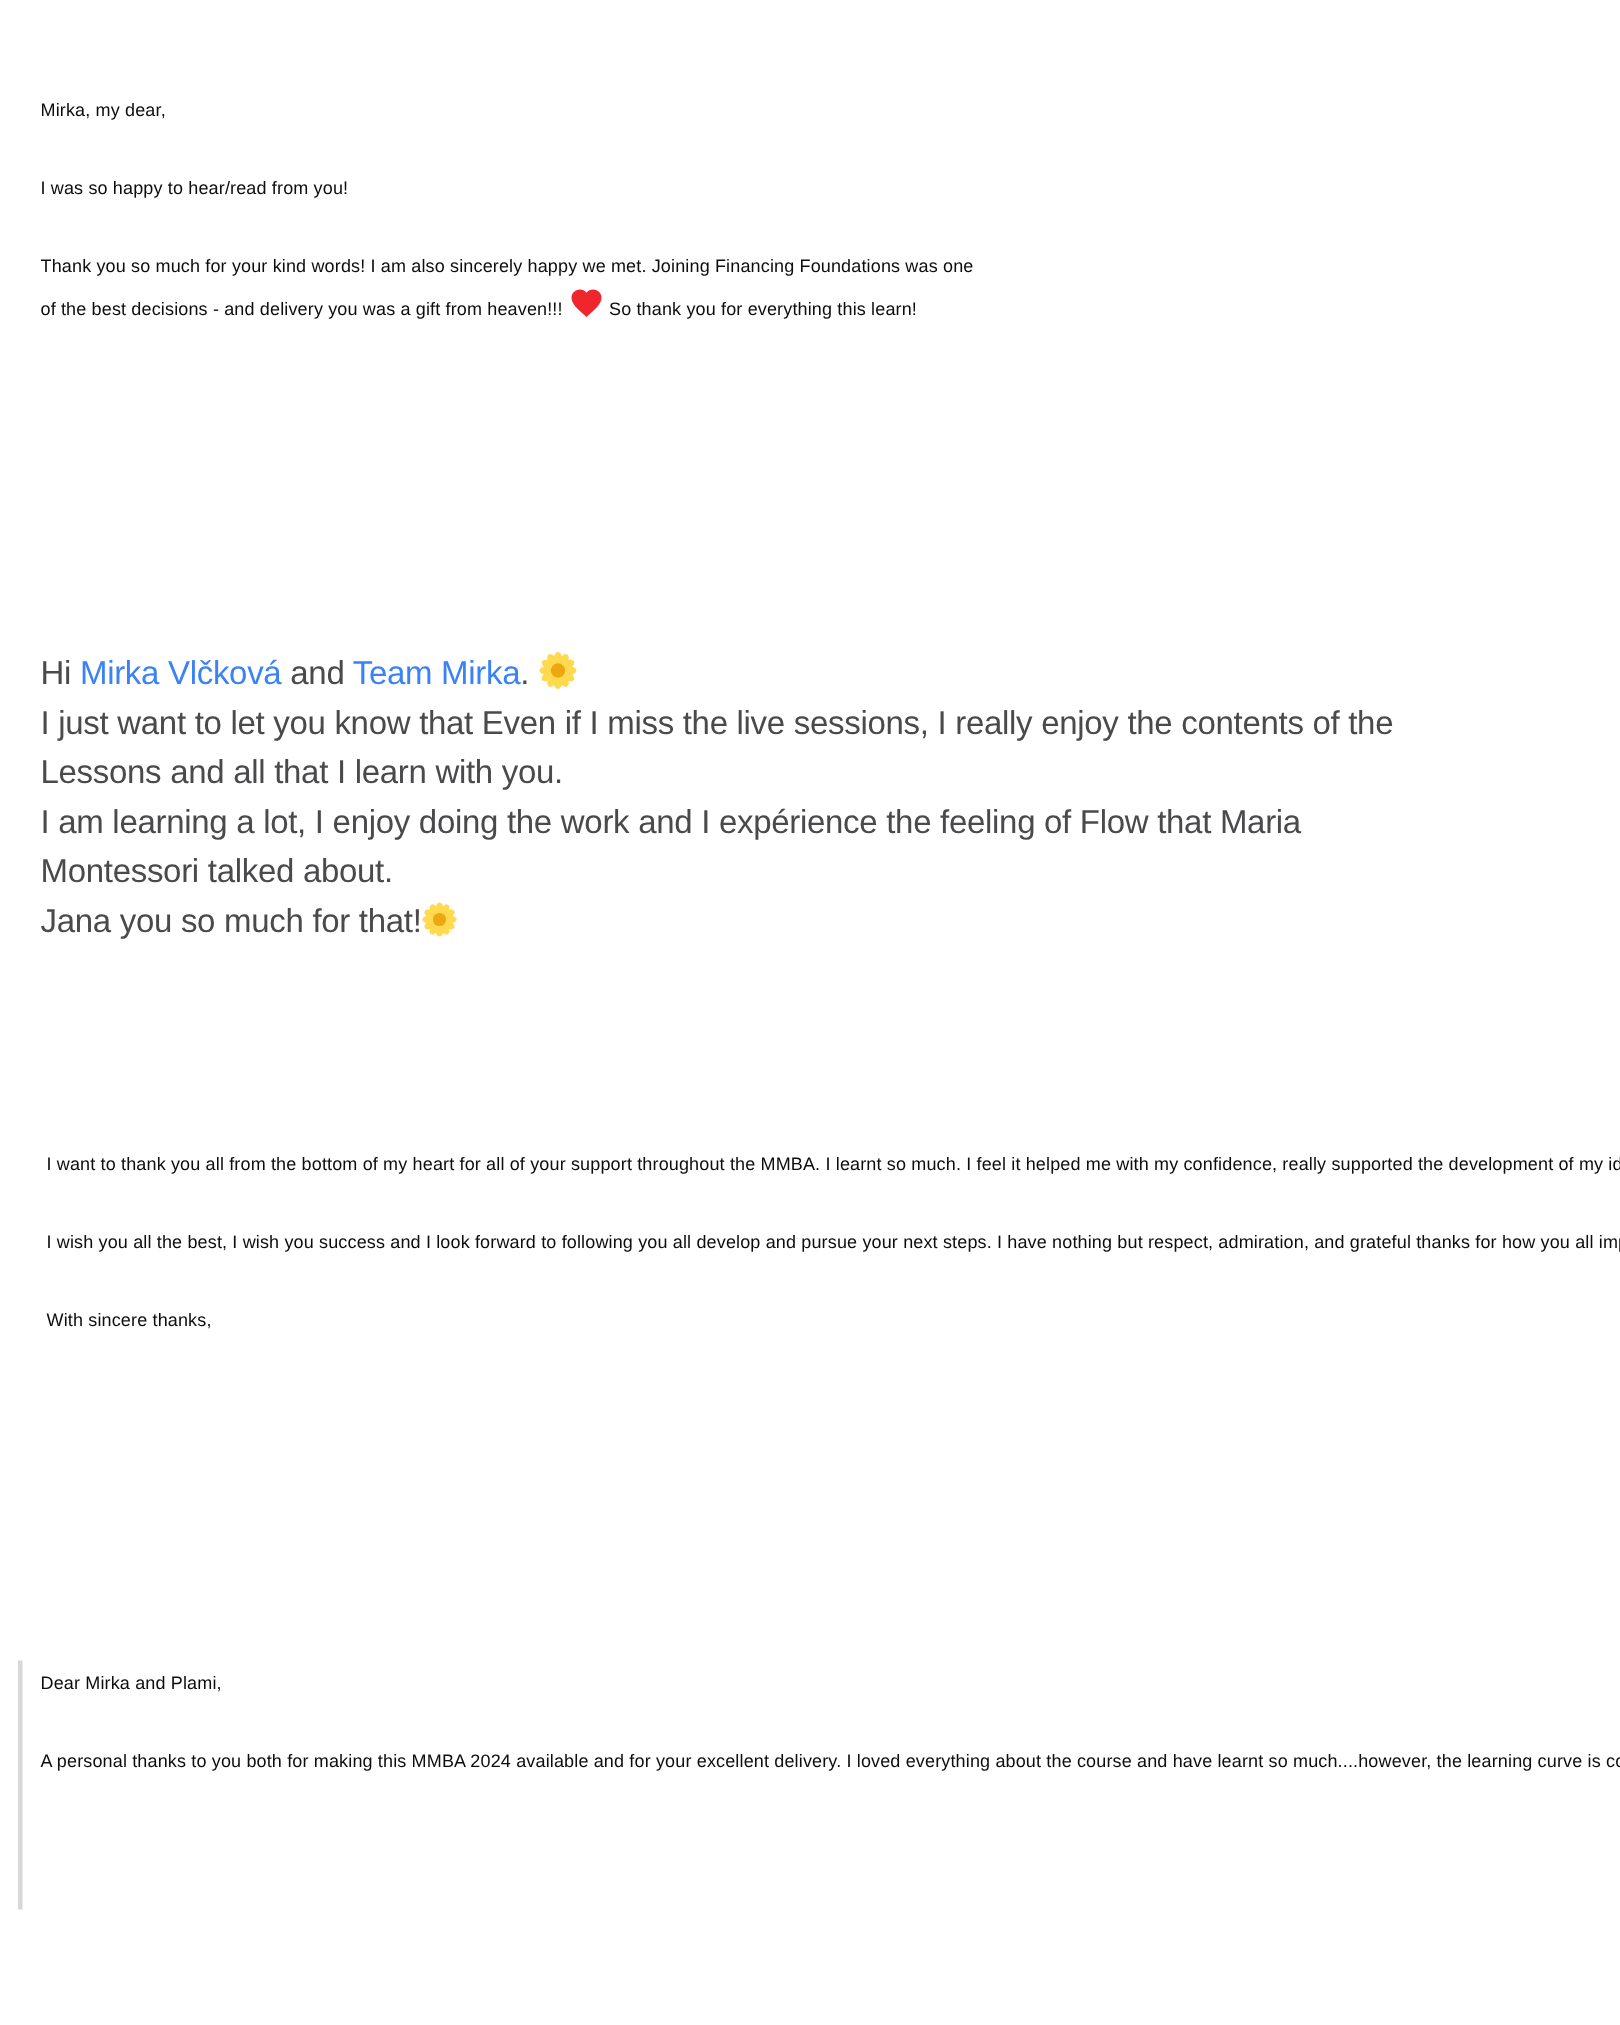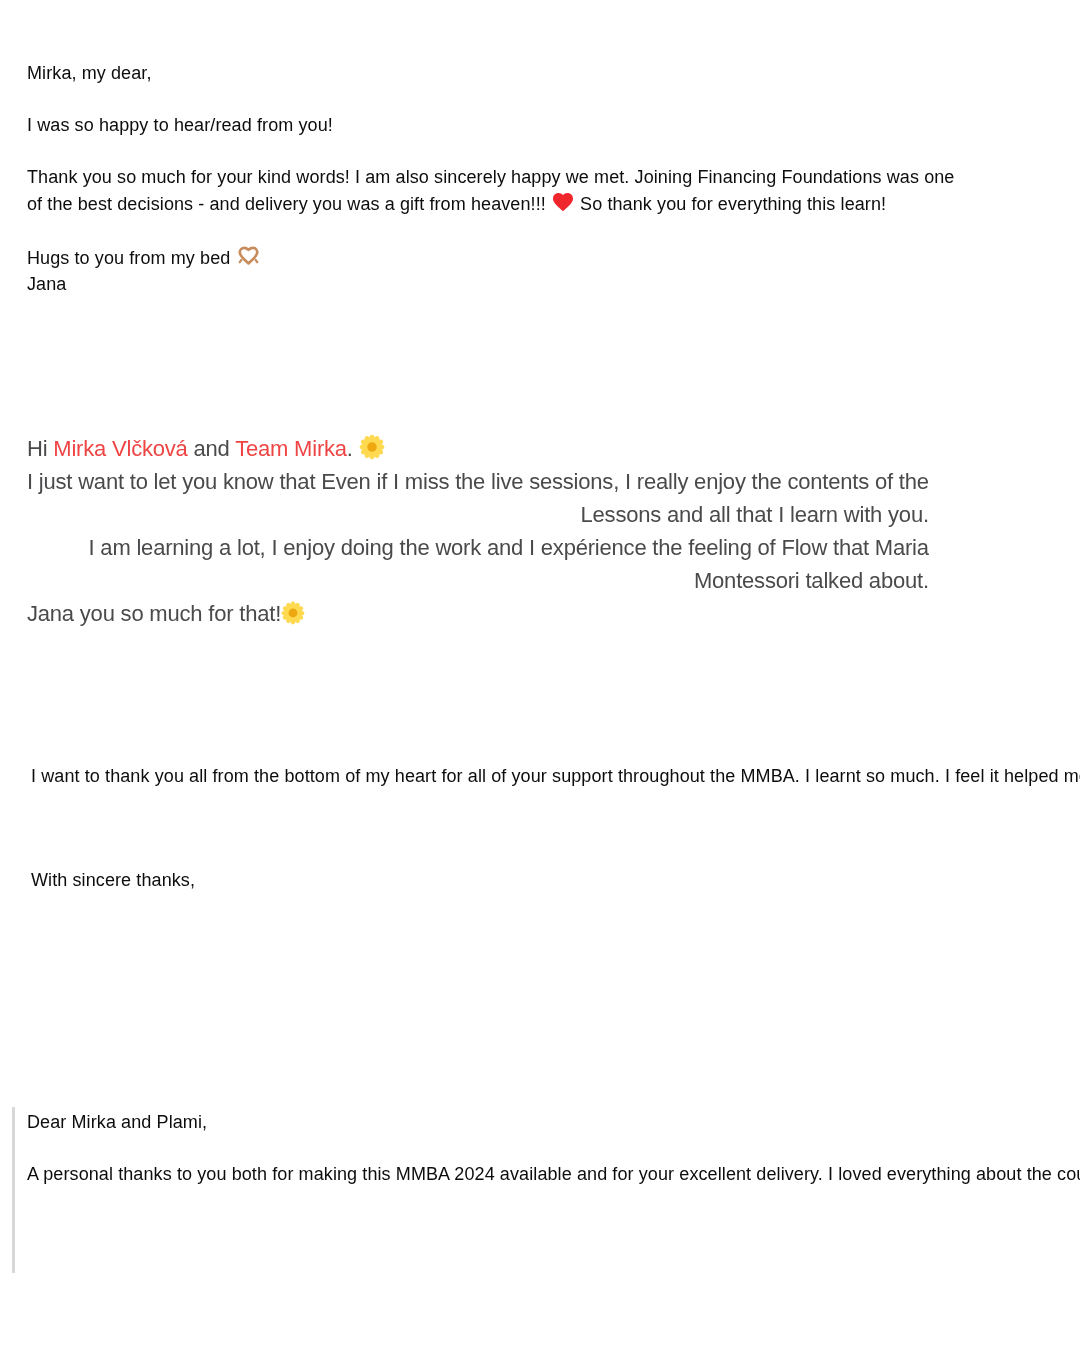--- a/index.html
+++ b/index.html
@@ -10,43 +10,43 @@
   }
   .canvas {
     position: relative;
     width: 1080px; height: 1350px;
     background: #ffffff;
     overflow: hidden;
   }
   .msg { position: absolute; }
   .msg p { margin: 0 0 26px 0; white-space: nowrap; }
   .msg p.tight { margin: 0; }
-  .multiline { white-space: pre; text-align: right; }
+  .multiline { white-space: pre; }
 
   
   .black-text {
     color: #0d0d0d;
-    font-size: 18px;
+    font-size: 12px;
     line-height: 26px;
     letter-spacing: 0.1px;
   }
   .msg1 { left: 27px; top: 60px; }
   .msg3 { left: 31px; top: 763px; }
   .msg4 { left: 27px; top: 1110px; line-height: 25.5px; }
 
   
   .msg2 {
     left: 27px; top: 432px;
     color: #4a4a4c;
     font-size: 22px;
     line-height: 33px;
     letter-spacing: -0.2px;
   }
   .mention {
-    color: #ef4444;
+    color: #3b82f6;
     text-decoration: none;
     cursor: pointer;
   }
 
   .emoji {
     display: inline-block;
     vertical-align: -4px;
   }
   .quote-bar {
     position: absolute;
@@ -61,27 +61,20 @@
 <div class="canvas">
 
   <section class="msg msg1 black-text">
     <p>Mirka, my dear,</p>
     <p>I was so happy to hear/read from you!</p>
     <p>
       <span>Thank you so much for your kind words! I am also sincerely happy we met. Joining Financing Foundations was one</span><br>
       <span>of the best decisions - and delivery you was a gift from heaven!!! </span><svg class="emoji" width="24" height="24" viewBox="0 0 24 24">
           <path d="M12 21.35l-1.45-1.32C5.4 15.36 2 12.28 2 8.5 2 5.42 4.42 3 7.5 3c1.74 0 3.41.81 4.5 2.09C13.09 3.81 14.76 3 16.5 3 19.58 3 22 5.42 22 8.5c0 3.78-3.4 6.86-8.55 11.54L12 21.35z" fill="#f0262d"></path>
         </svg><span> So thank you for everything this learn!</span>
-    </p>
-    <p class="tight">
-      <span>Hugs to you from my bed </span><svg class="emoji" width="25" height="25" viewBox="0 0 24 24">
-          <path d="M12 19.6l-1.2-1.1C6.4 14.6 3.6 12 3.6 8.9 3.6 6.5 5.5 4.6 7.9 4.6c1.4 0 2.8.7 4.1 2 1.3-1.3 2.7-2 4.1-2 2.4 0 4.3 1.9 4.3 4.3 0 3.1-2.8 5.7-7.2 9.6L12 19.6z" fill="none" stroke="#c78d5d" stroke-width="2.6" stroke-linejoin="round" stroke-linecap="round"></path>
-          <path d="M5.2 16.2l-1.6 2.2M18.8 16.2l1.6 2.2" stroke="#c78d5d" stroke-width="2.2" stroke-linecap="round"></path>
-        </svg><br>
-      <span>Jana</span>
     </p>
   </section>
 
   <section class="msg msg2">
     <div>
       <span>Hi </span><a class="mention">Mirka Vlčková</a><span> and </span><a class="mention">Team Mirka</a><span>. </span>
       <svg class="emoji" width="26" height="26" viewBox="0 0 24 24">
           <g fill="#ffd94f">
             <ellipse cx="12" cy="5" rx="2.6" ry="4.4"></ellipse>
             <ellipse cx="12" cy="5" rx="2.6" ry="4.4" transform="rotate(30 12 12)"></ellipse>

